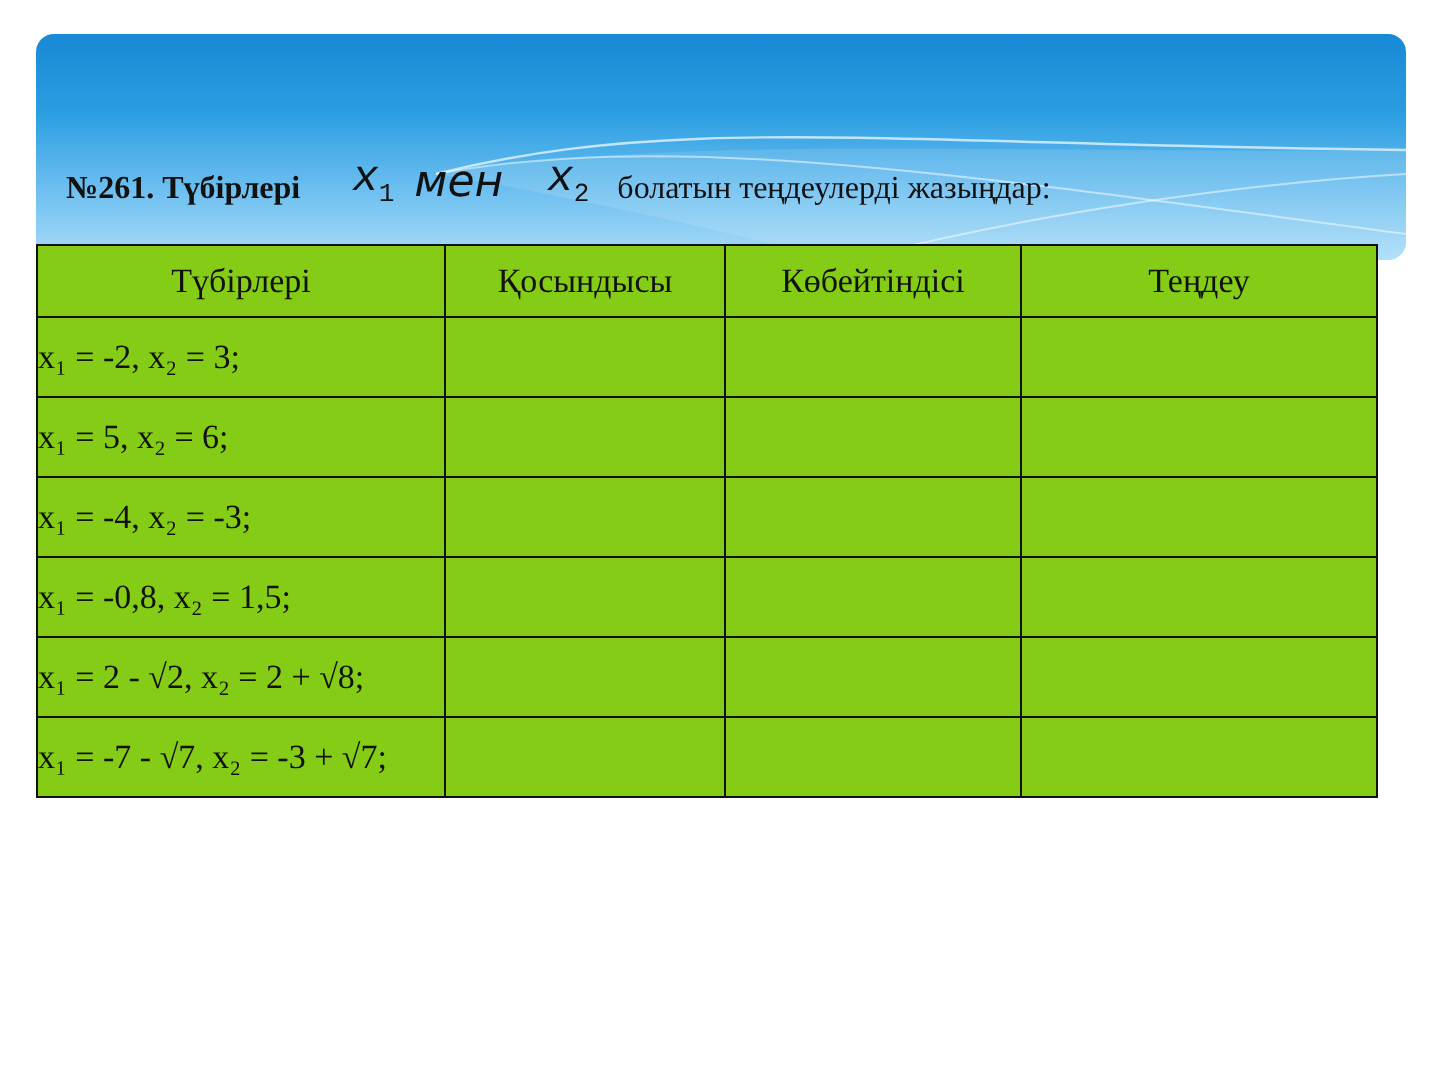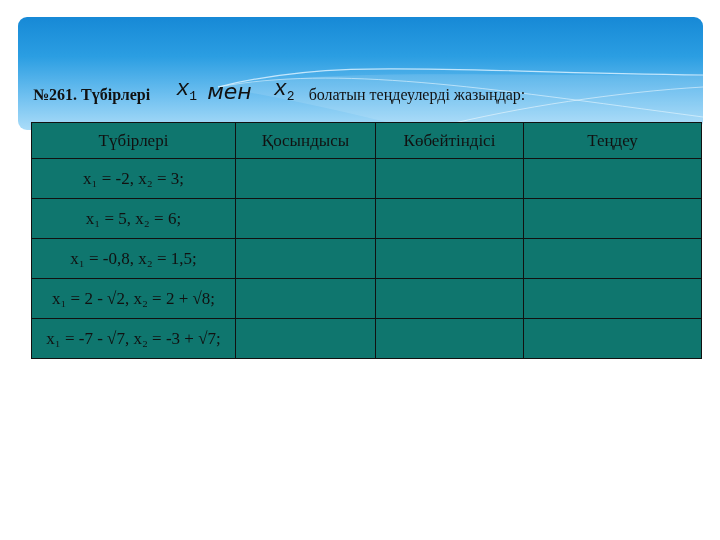--- a/index.html
+++ b/index.html
@@ -6,25 +6,25 @@
   body{width:720px;height:540px;background:#ffffff;position:relative;overflow:hidden;font-family:"Liberation Serif","DejaVu Serif",serif;}
   .banner{position:absolute;left:18px;top:17px;width:685px;height:113px;border-radius:9px;
     background:linear-gradient(180deg,#1789d6 0%,#2b9ee2 35%,#6fc0f0 70%,#aadcf8 100%);overflow:hidden;}
   .banner svg{position:absolute;left:0;top:0;}
   .title{position:absolute;left:33px;top:74px;height:30px;display:flex;align-items:flex-end;white-space:nowrap;color:#111;}
   .title .num{font-weight:bold;font-size:16px;}
   .title .math{font-style:italic;font-size:22px;margin-left:26px;font-family:Liberation Mono, monospace;font-weight:normal;}
   .title .math sub{font-style:normal;font-size:13px;}
   .title .mid{font-style:italic;font-size:22px;margin:0 10px 0 10px;font-family:"DejaVu Sans","Liberation Sans",sans-serif;}
   .title .rest{font-weight:normal;font-size:16px;margin-left:14px;}
-  table{position:absolute;left:31px;top:122px;border-collapse:collapse;background:#0f766e;}
+  table{position:absolute;left:18px;top:122px;border-collapse:collapse;background:#84cc16;}
   td,th{border:1.5px solid #111;padding:0;font-weight:normal;color:#111;}
   th{font-size:17px;height:35px;text-align:center;}
   td{height:39px;}
-  td.root{font-size:17px;text-align:center;white-space:nowrap;}
+  td.root{font-size:17px;white-space:nowrap;}
   .c1{width:203px}.c2{width:139px}.c3{width:147px}.c4{width:177px}
 </style>
 </head>
 <body>
 
 <div class="banner">
   <svg width="685" height="113">
     <path d="M200 70 C 320 40, 420 55, 685 58" stroke="#d8f0ff" stroke-width="1.2" fill="none" opacity="0.85"></path>
     <path d="M200 70 C 320 48, 460 70, 685 100" stroke="#e6f6ff" stroke-width="1" fill="none" opacity="0.6"></path>
     <path d="M200 70 C 330 50, 470 60, 685 58 L685 113 L400 113 C 330 95, 260 80, 200 70 Z" fill="#ffffff" opacity="0.12"></path>
@@ -56,20 +56,26 @@
       <td></td>
       <td></td>
     </tr>
     <tr>
       <td class="root">x₁ = 5,  x₂ = 6;</td>
       <td></td>
       <td></td>
       <td></td>
     </tr>
     <tr>
+      <td class="root">x₁ = -4,  x₂ = -3;</td>
+      <td></td>
+      <td></td>
+      <td></td>
+    </tr>
+    <tr>
       <td class="root">x₁ = -0,8,  x₂ = 1,5;</td>
       <td></td>
       <td></td>
       <td></td>
     </tr>
     <tr>
       <td class="root">x₁ = 2 - √2,  x₂ = 2 + √8;</td>
       <td></td>
       <td></td>
       <td></td>

